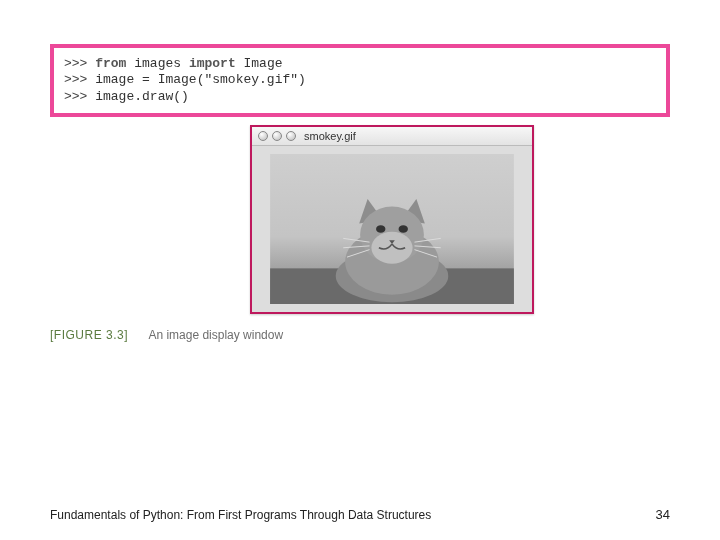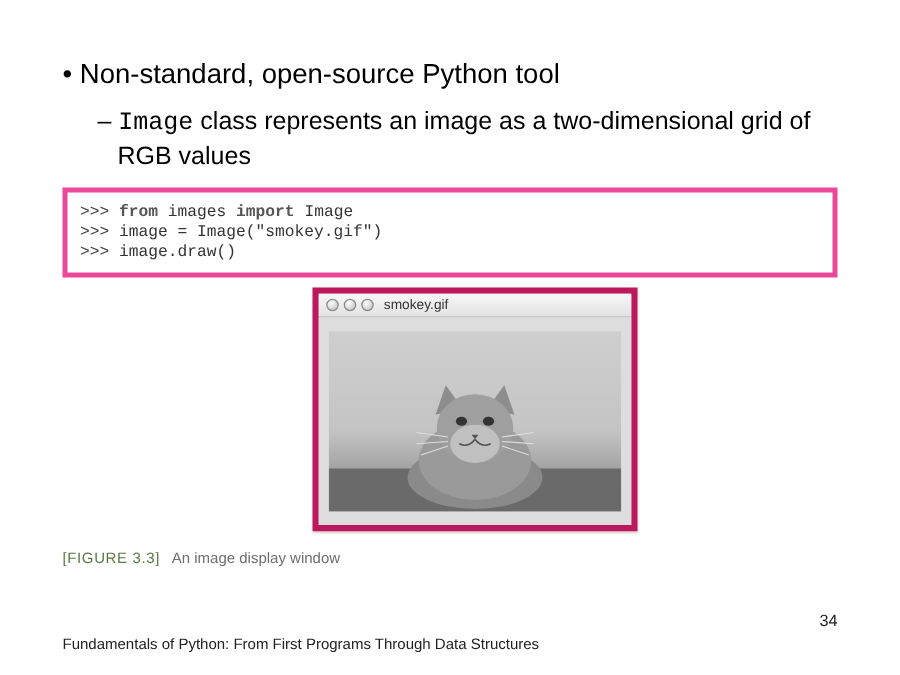--- a/index.html
+++ b/index.html
@@ -11,49 +11,38 @@
   ul.lvl1 { list-style: none; }
   ul.lvl1 > li { font-size: 22px; line-height: 1.35; }
   ul.lvl1 > li::before { content: "• "; }
   ul.lvl2 { list-style: none; margin-top: 10px; margin-left: 28px; }
   ul.lvl2 > li { font-size: 20px; line-height: 1.3; text-indent: -16px; padding-left: 16px; }
   ul.lvl2 > li::before { content: "– "; }
   .lvl2 .mono { font-family: "Courier New", Courier, monospace; }
   .code-block { margin-top: 12px; margin-left: 0; border: 4px solid #ec4899; background: #fff; padding: 8px 10px; font-family: "Courier New", Courier, monospace; font-size: 13px; line-height: 1.25; white-space: pre; color: #333; }
   .code-block .prompt { color: #444; }
   .code-block .kw { color: #555; font-weight: bold; }
-  .img-window { margin: 8px 0 0 200px; width: 260px; border: 5px solid #be185d; background: #f3f3f3; box-shadow: 0 1px 2px rgba(0,0,0,.2); }
+  .img-window { margin: 8px 0 0 200px; width: 284px; border: 2px solid #be185d; background: #f3f3f3; box-shadow: 0 1px 2px rgba(0,0,0,.2); }
   .titlebar { display: flex; align-items: center; gap: 4px; padding: 3px 6px; background: linear-gradient(#f7f7f7,#e3e3e3); border-bottom: 1px solid #bbb; font-size: 11px; color: #333; }
   .tb-dot { width: 10px; height: 10px; border-radius: 50%; background: radial-gradient(circle at 35% 30%, #fff, #bbb); border: 1px solid #888; display: inline-block; }
   .win-title { margin-left: 4px; }
   .canvas { padding: 8px; background: #ddd; }
   .cat { width: 100%; height: 150px; display: block; }
   .figure-label { margin-top: 14px; margin-left: 50px; font-size: 12px; color: #5a7a3f; }
   .figure-label .fig-tag { letter-spacing: 0.5px; }
-  .figure-label .fig-text { color: #6e6e6e; margin-left: 6px; }
+  .figure-label .fig-text { color: #6e6e6e; margin-left: 17px; }
   .footer-left { position: absolute; bottom: 18px; left: 50px; font-size: 12px; color: #222; }
-  .footer-right { position: absolute; bottom: 36px; right: 50px; font-size: 13px; color: #222; }
+  .footer-right { position: absolute; bottom: 18px; right: 50px; font-size: 13px; color: #222; }
 </style>
 </head>
 <body>
 <div class="slide">
 
 
   <div class="body">
-    <ul class="lvl1">
-      <li>
-        <span>Non-standard, open-source Python tool</span>
-        <ul class="lvl2">
-          <li>
-            <span class="mono">Image</span>
-            <span> class represents an image as a two-dimensional grid of RGB values</span>
-          </li>
-        </ul>
-      </li>
-    </ul>
 
     <div class="code-block"><span class="prompt">&gt;&gt;&gt;</span> <span class="kw">from</span> <span>images</span> <span class="kw">import</span> <span>Image</span>
 <span class="prompt">&gt;&gt;&gt;</span> <span>image = Image("smokey.gif")</span>
 <span class="prompt">&gt;&gt;&gt;</span> <span>image.draw()</span></div>
 
     <div class="img-window">
       <div class="titlebar">
         <span class="tb-dot"></span>
         <span class="tb-dot"></span>
         <span class="tb-dot"></span>

